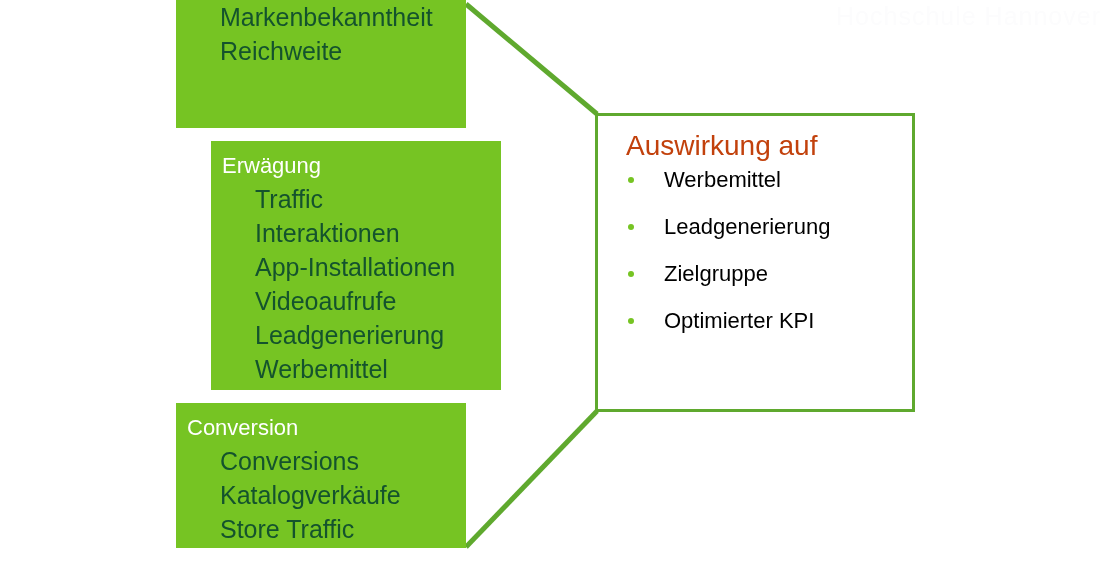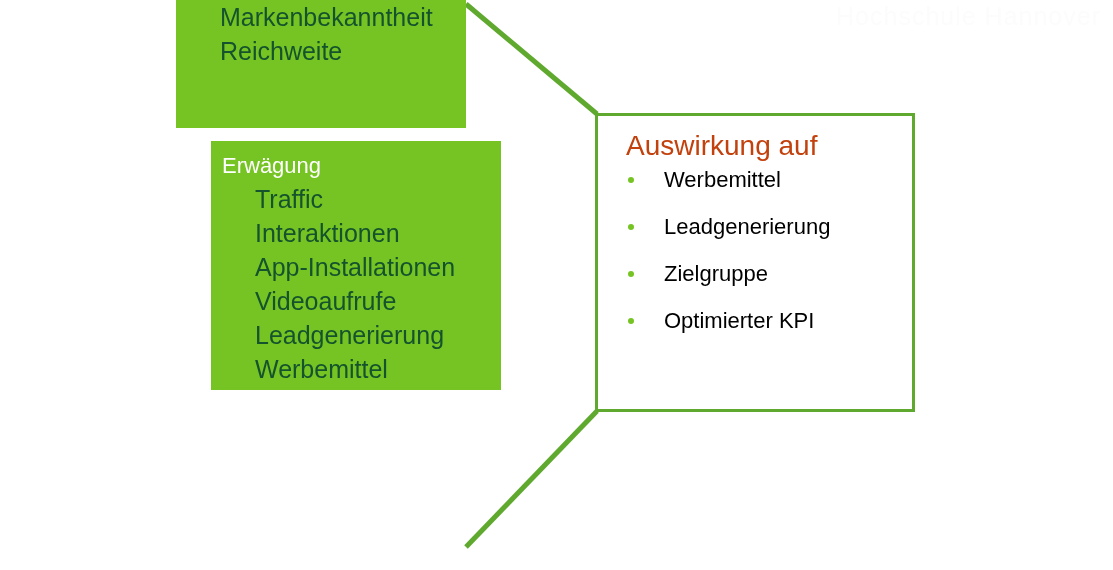--- a/index.html
+++ b/index.html
@@ -147,20 +147,28 @@
     <ul class="stage-items">
       <li class="stage-item">Traffic</li>
       <li class="stage-item">Interaktionen</li>
       <li class="stage-item">App-Installationen</li>
       <li class="stage-item">Videoaufrufe</li>
       <li class="stage-item">Leadgenerierung</li>
       <li class="stage-item">Werbemittel</li>
     </ul>
   </div>
 
+  <div class="stage-box" id="stage-2">
+    <div class="stage-title">Conversion</div>
+    <ul class="stage-items">
+      <li class="stage-item">Conversions</li>
+      <li class="stage-item">Katalogverkäufe</li>
+      <li class="stage-item">Store Traffic</li>
+    </ul>
+  </div>
 
   <div id="outcome-panel">
     <div id="outcome-title">Auswirkung auf</div>
     <ul id="outcome-list">
       <li class="outcome-item">
         <span class="outcome-bullet"></span>
         <span>Werbemittel</span>
       </li>
       <li class="outcome-item">
         <span class="outcome-bullet"></span>

